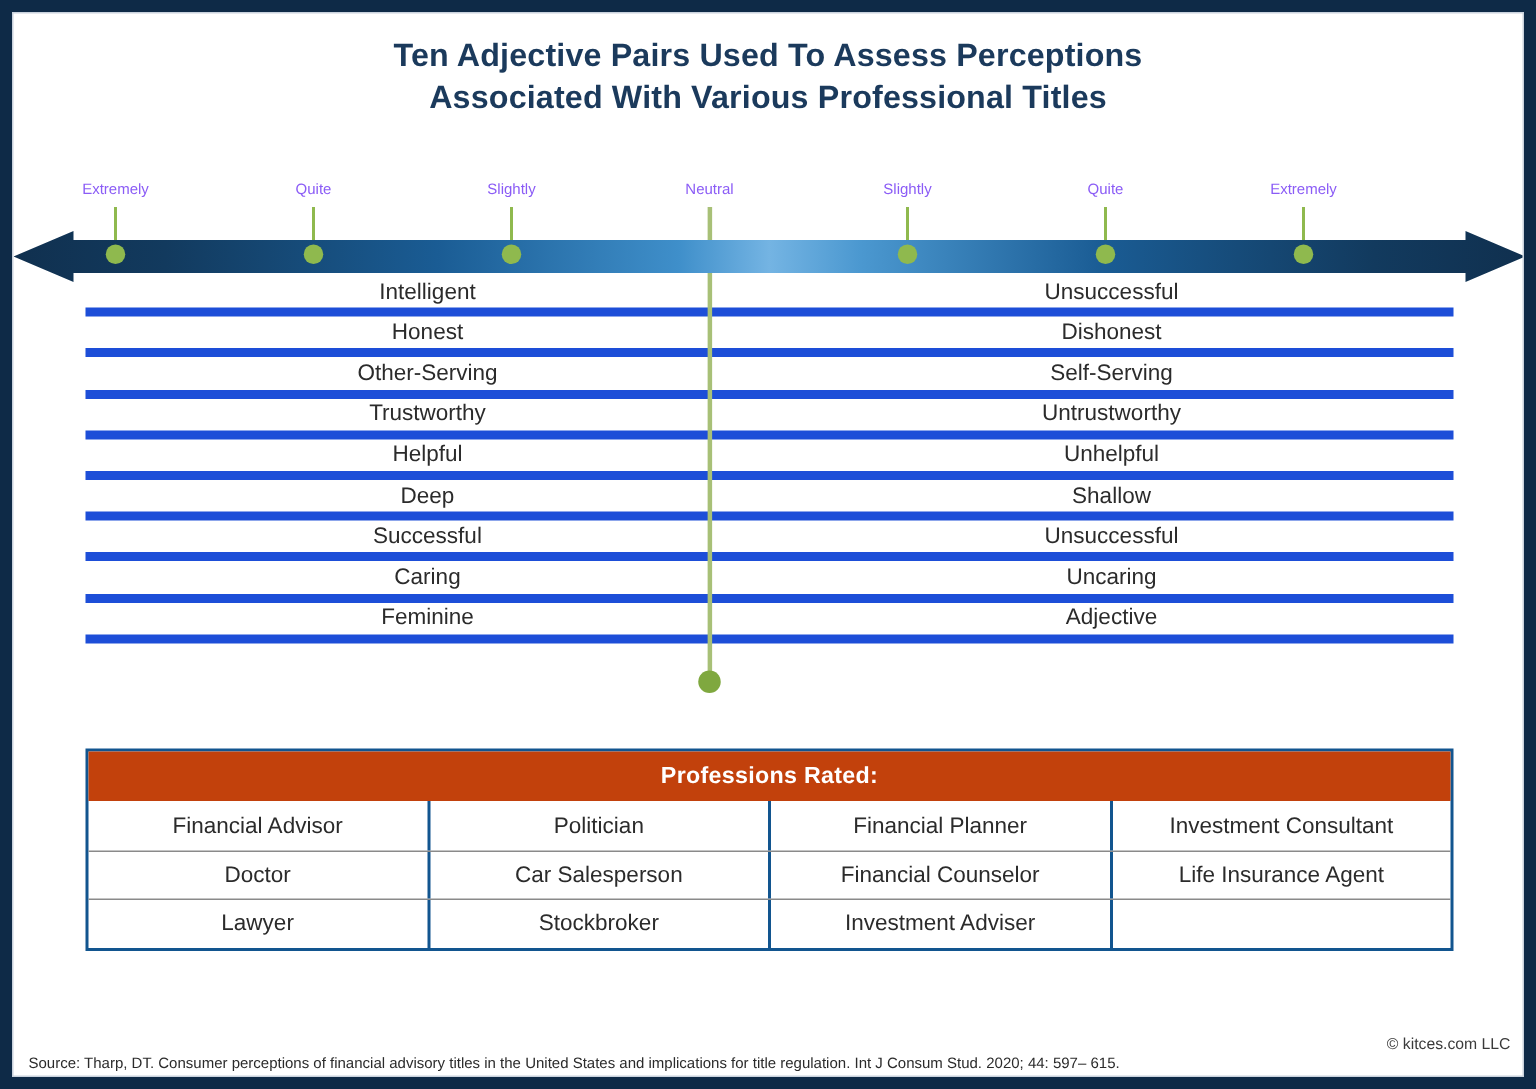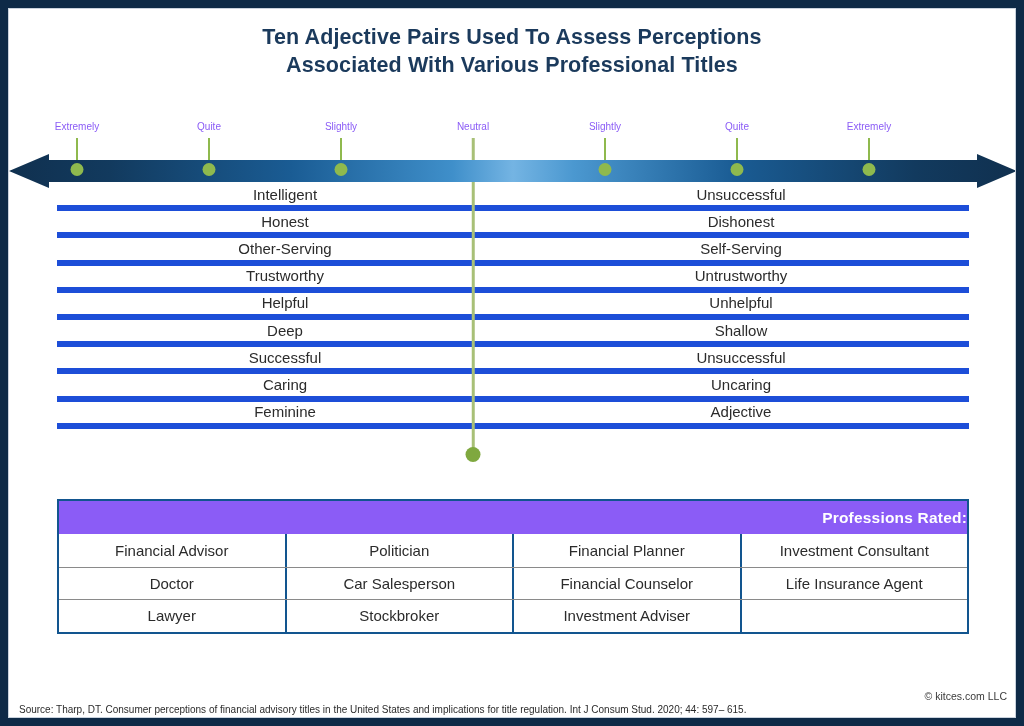--- a/index.html
+++ b/index.html
@@ -113,25 +113,25 @@
 
   
   #prof-table {
     position:absolute;
     left:48px; top:490px;
     width:912px;
     border:2px solid #12558f;
     border-collapse:collapse;
   }
   #prof-head {
-    background:#8b5cf6;
+    background:#c2410c;
     color:#ffffff;
     font-size:15.5px;
     font-weight:bold;
-    text-align:right;
+    text-align:center;
     height:33px;
     line-height:33px;
     letter-spacing:0.2px;
   }
   #prof-body { display:block; }
   .prof-row {
     display:flex;
     height:32.5px;
     border-top:1px solid #8a8a8a;
   }

